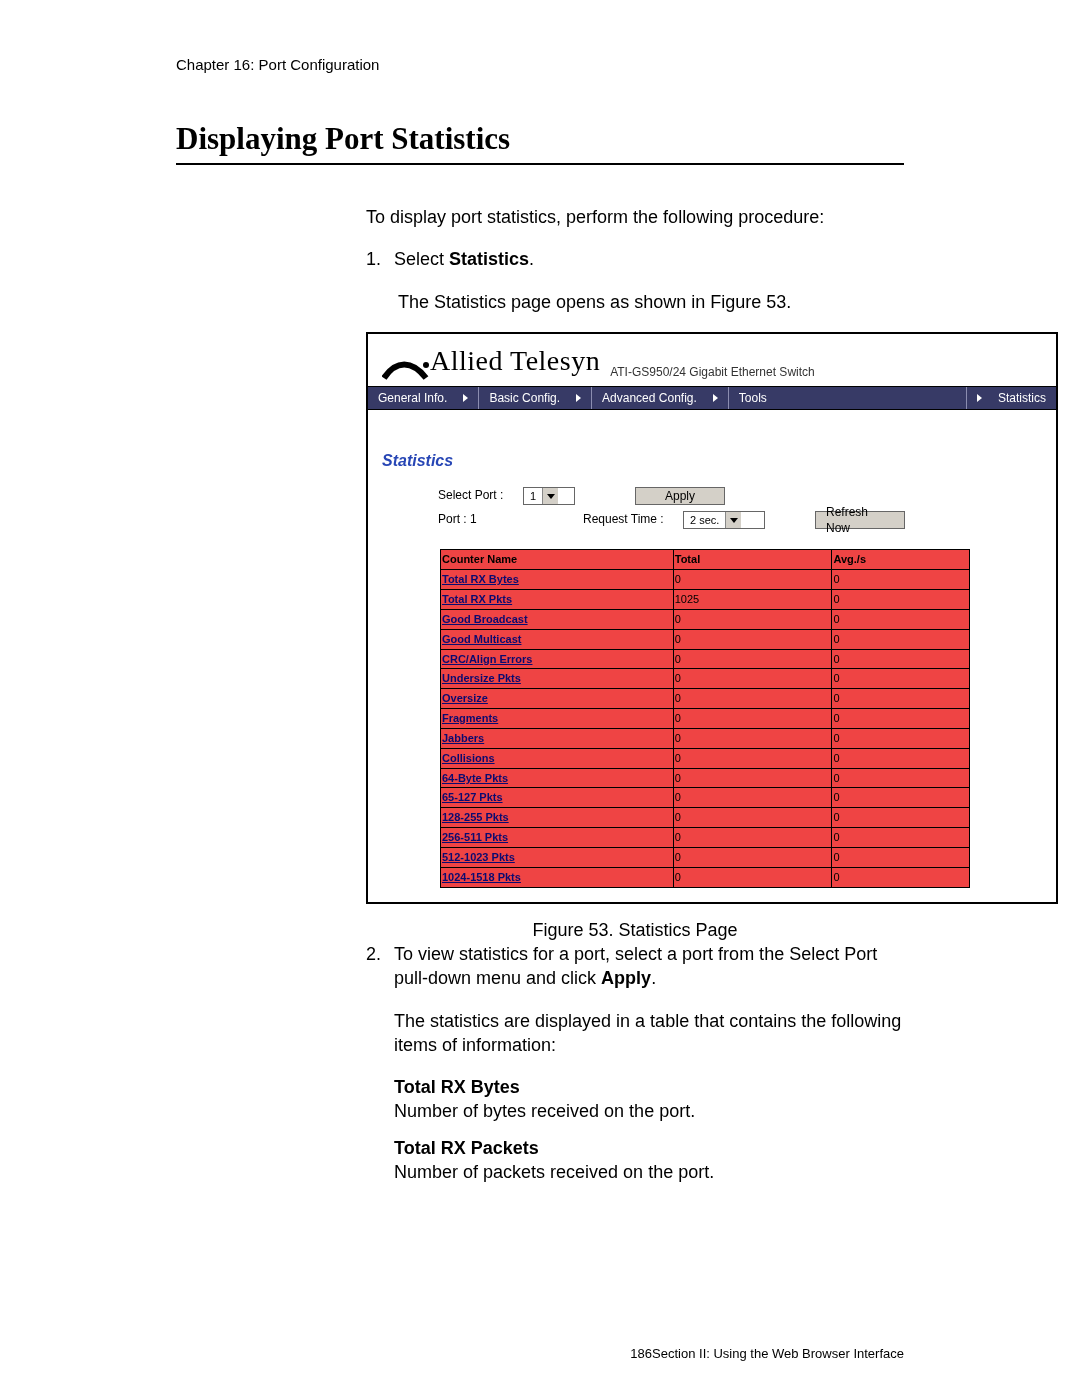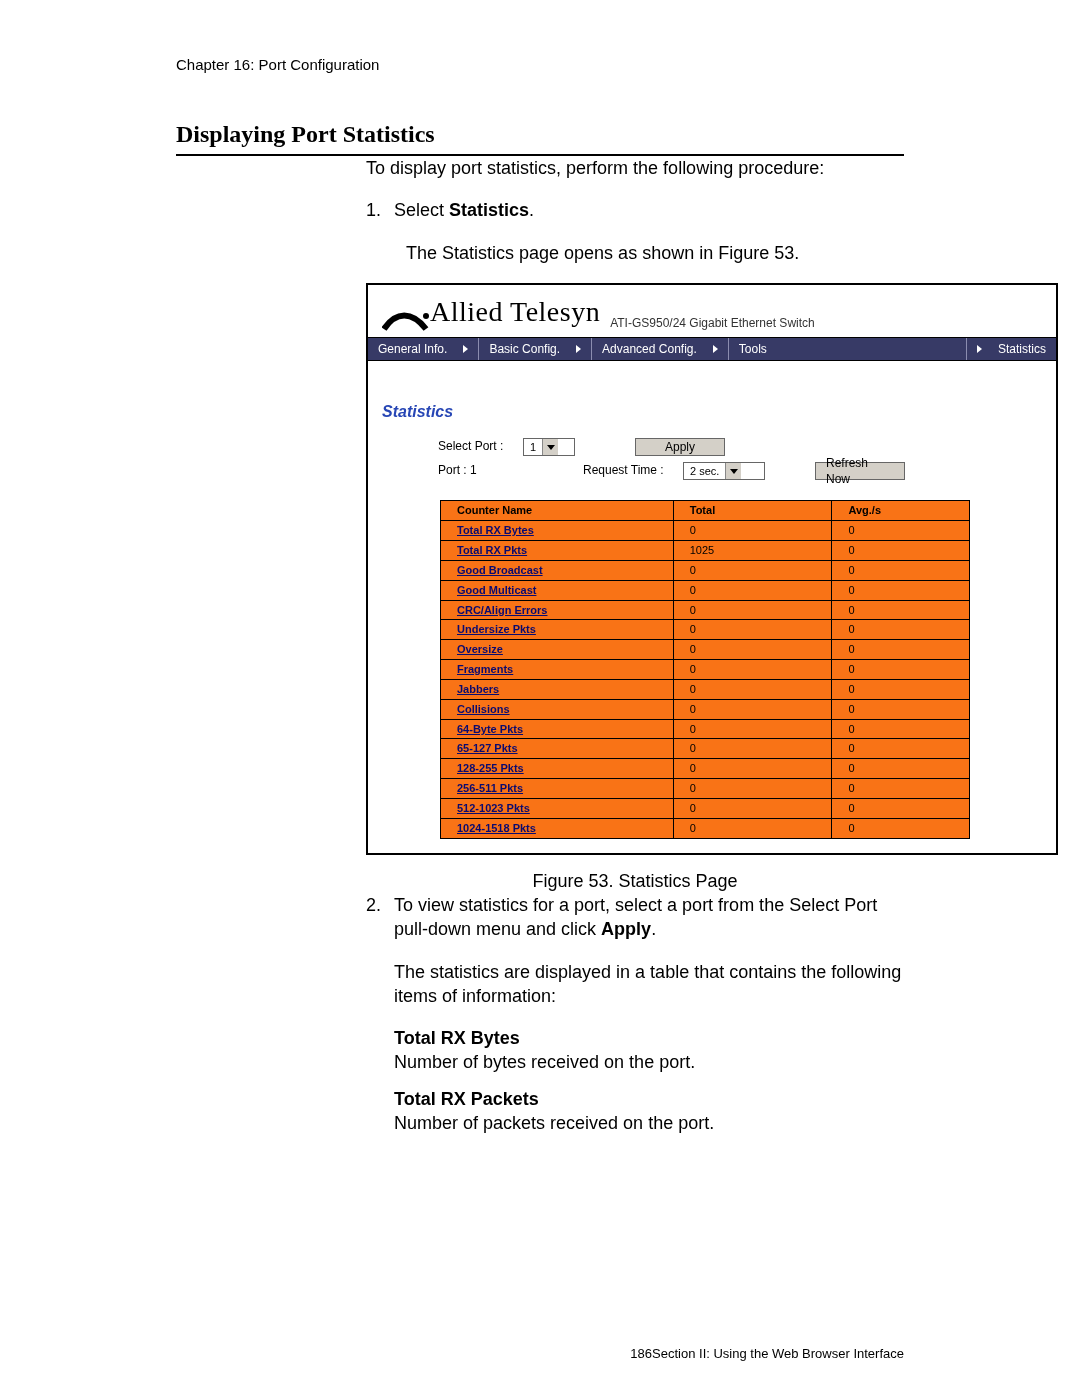--- a/index.html
+++ b/index.html
@@ -1,18 +1,18 @@
 <!DOCTYPE html>
 <html><head>
 <meta charset="utf-8">
 <style>
 html,body{margin:0;padding:0;background:#fff;color:#000;font-family:Arial,Helvetica,sans-serif}
 .page{width:908px;min-height:1397px;margin:0 auto;position:relative;box-sizing:border-box;padding:56px 90px 0 90px}
 .chapter{font-size:15px;color:#000;margin-bottom:48px}
-.title{font-family:"Times New Roman",Times,serif;font-size:24px;font-weight:bold;padding-bottom:6px;border-bottom:2px solid #000;}
+.title{font-family:"Times New Roman",Times,serif;font-size:31px;font-weight:bold;padding-bottom:6px;border-bottom:2px solid #000;margin-bottom:40px}
 .body-col{margin-left:190px;font-family:Arial,Helvetica,sans-serif;font-size:18px;line-height:1.35}
 .body-col p{margin:0 0 18px 0}
 .step{display:flex;margin-bottom:18px}
 .step-num{width:28px;flex-shrink:0}
 .step-text{flex:1}
 .fig{margin:12px 0 14px 0;border:2px solid #000;background:#fff;width:688px}
 .fig-inner{font-family:Arial,Helvetica,sans-serif}
 .fig-logo-row{display:flex;align-items:flex-end;padding:8px 14px 6px 14px}
 .logo-swoosh{width:42px;height:22px;margin-right:6px;position:relative}
 .logo-swoosh svg{display:block}
@@ -25,21 +25,21 @@
 .stats-title{color:#2746b5;font-style:italic;font-weight:bold;font-size:16px;padding:40px 14px 10px 14px}
 .ctrl-area{padding:6px 0 14px 70px;font-size:12px}
 .ctrl-row{display:flex;align-items:flex-start;margin-bottom:6px}
 .ctrl-label{width:85px;color:#000}
 .select-mock{display:flex;align-items:center;border:1px solid #666;background:#fff;height:18px;box-sizing:border-box}
 .select-mock .sv{padding:0 6px;font-size:11px}
 .select-mock .arrow{width:15px;height:100%;border-left:1px solid #888;background:#d4d0c8;display:flex;align-items:center;justify-content:center}
 .select-mock .arrow .d{width:0;height:0;border-left:4px solid transparent;border-right:4px solid transparent;border-top:5px solid #000}
 .btn{display:inline-flex;align-items:center;justify-content:center;background:#d4d0c8;border:1px solid #666;font-size:12px;padding:0 10px;height:18px;box-sizing:border-box;cursor:pointer}
 .stats-table{border-collapse:collapse;width:530px;margin:0 0 14px 72px}
-.stats-table th,.stats-table td{border:1px solid #000;background:#f97316;font-size:11px;padding:2px 16px;text-align:left}
+.stats-table th,.stats-table td{border:1px solid #000;background:#ef4444;font-size:11px;padding:2px 1px;text-align:left}
 .stats-table th{font-weight:bold}
 .cname{color:#0a0a70;text-decoration:underline;font-weight:bold}
 .fig-cap{text-align:center;font-size:18px;}
 .dl dt{font-weight:bold;margin-top:12px}
 .dl dd{margin:0 0 6px 0}
 .footer{position:absolute;bottom:36px;left:90px;right:90px;display:flex;justify-content:flex-end;font-size:13px;color:#000}
 </style>
 </head>
 <body>
 
@@ -49,21 +49,21 @@
 
   <div class="body-col">
     <p>To display port statistics, perform the following procedure:</p>
 
     <div class="step">
       <div class="step-num">1.</div>
       <div class="step-text">
         <span>Select </span><b>Statistics</b><span>.</span>
       </div>
     </div>
-    <p style="margin-left:40px">The Statistics page opens as shown in Figure 53.</p>
+    <p style="margin-left:32px">The Statistics page opens as shown in Figure 53.</p>
 
     <div class="fig">
       <div class="fig-inner">
         <div class="fig-logo-row">
           <span class="logo-swoosh">
             <svg viewBox="0 0 52 24" width="52" height="24">
                 <path d="M2 20 C14 2 30 2 44 20" stroke="#000" stroke-width="6" fill="none"></path>
                 <circle cx="44" cy="7" r="3" fill="#000"></circle>
               </svg>
           </span>

